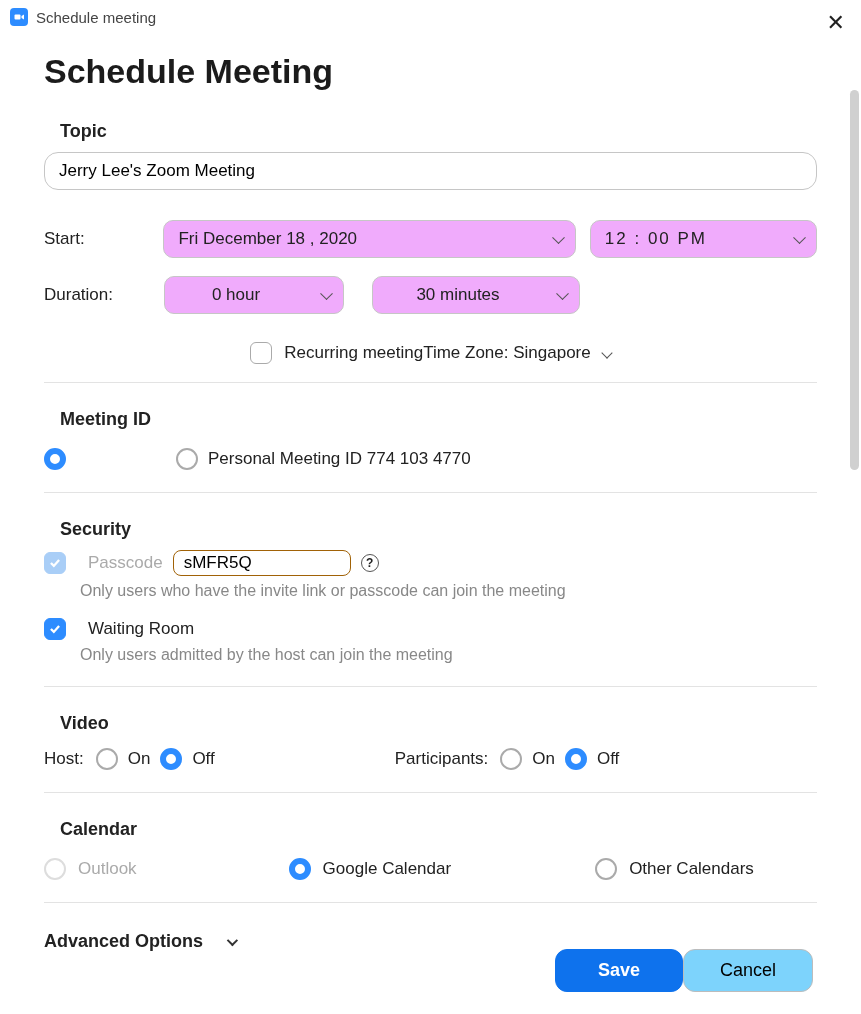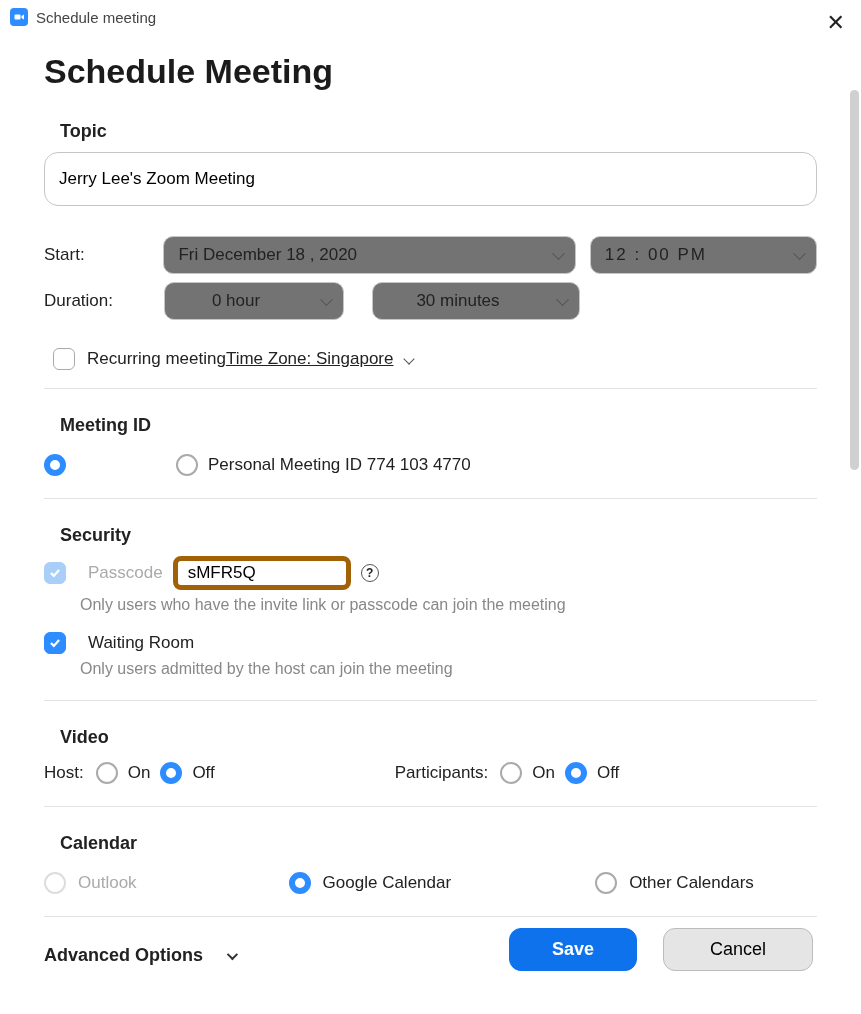--- a/index.html
+++ b/index.html
@@ -63,73 +63,73 @@
       margin-bottom: 10px;
       margin-left: 16px;
     }
     .field-label {
       font-size: 17px;
       color: #222;
     }
     .topic-input {
       width: 100%;
       font-size: 17px;
-      padding: 16px 14px;
+      padding: 8px 14px;
       border: 1px solid #c6c6c6;
       border-radius: 14px;
       margin-bottom: 30px;
     }
-    .row { display: flex; align-items: center; margin-bottom: 8px; }
+    .row { display: flex; align-items: center; margin-bottom: 18px; }
     .row .lbl { width: 120px; font-size: 17px; color: #222; }
     .select {
       border: 1px solid #c6c6c6;
       border-radius: 10px;
       padding: 8px 36px 8px 14px;
       font-size: 17px;
       position: relative;
-      background: #737373;
+      background: #f0abfc;
       cursor: pointer;
       display: inline-flex;
       align-items: flex-end;
     }
     .select::after {
       content: "";
       position: absolute;
       right: 12px;
       top: 50%;
       width: 8px; height: 8px;
       border-right: 1.5px solid #555;
       border-bottom: 1.5px solid #555;
       transform: translateY(-65%) rotate(45deg);
     }
     .sel-date { width: 414px; margin-right: 14px; }
     .sel-time { width: 228px; letter-spacing: 2px; }
     .sel-hour { width: 180px; margin-right: 28px; text-align: center; justify-content: center; padding-left: 0;}
     .sel-min  { width: 208px; text-align: center; justify-content: center; padding-left: 0;}
 
     .recurr-row {
-      display: flex; align-items: center; justify-content: flex-start;
-      margin: 28px 0 18px 9px;
+      display: flex; align-items: center; justify-content: center;
+      margin: 28px 0 18px 0;
     }
     .chk {
       width: 22px; height: 22px;
       border: 1.5px solid #aaa;
       border-radius: 6px;
       display: inline-flex;
       align-items: center;
       justify-content: center;
       margin-right: 12px;
       cursor: pointer;
       flex-shrink: 0;
     }
     .chk.checked { background: #2D8CFF; border-color: #2D8CFF; }
     .chk.checked.disabled { background: #a9cef7; border-color:#a9cef7; }
     .chk svg { width: 14px; height: 14px; display:none; }
     .chk.checked svg { display:block; }
-    .tz { color: #222; font-size: 17px; cursor: pointer; display:flex; align-items:center; gap:8px;text-decoration:underline;}
+    .tz { color: #222; font-size: 17px; cursor: pointer; display:flex; align-items:center; gap:8px;}
     .tz-caret {
       width: 8px; height: 8px;
       border-right: 1.5px solid #555;
       border-bottom: 1.5px solid #555;
       transform: rotate(45deg);
       margin-left:4px;
     }
     hr.sep { border: none; border-top: 1px solid #e3e3e3; margin: 0; }
 
     .meeting-id-sec, .security-sec, .video-sec, .calendar-sec { padding: 26px 0 22px 0; }
@@ -143,21 +143,21 @@
       cursor: pointer;
       flex-shrink: 0;
     }
     .radio.selected { border-color: #2D8CFF; }
     .radio.selected.ring { border-width: 6px; width:22px; height:22px; }
     .radio.disabled { border-color: #ddd; }
 
     .mid-options { display:flex; gap: 110px; margin-top: 18px; align-items:center;}
 
     .passcode-input {
-      border: 5px solid #a16207;
+      border: 1px solid #a16207;
       border-radius: 8px;
       padding: 2px 10px;
       font-size: 17px;
       width: 178px;
     }
     .help-icon {
       width: 18px; height: 18px;
       border: 1.5px solid #555;
       border-radius: 50%;
       display:inline-flex; align-items:center; justify-content:center;
@@ -181,30 +181,30 @@
     .adv-caret {
       width: 8px; height: 8px;
       border-right: 2px solid #333;
       border-bottom: 2px solid #333;
       transform: rotate(45deg) translateY(-2px);
     }
 
     .footer {
       position: absolute;
       right: 48px;
-      bottom: 43px;
-      display:flex; gap: 26px;
+      bottom: 22px;
+      display:flex; 
     }
     .btn {
       font-size: 18px;
-      padding: 10px 46px;
+      padding: 10px 36px;
       border-radius: 12px;
       cursor: pointer;
       border: 1px solid #bcbcbc;
-      background: #e5e5e5;
+      background: #7dd3fc;
     }
     .btn.primary {
       background: #0E72ED;
       border-color: #0E72ED;
       color: #fff;
       font-weight: 700;
       padding: 10px 42px;
     }
     .gray-label { color: #aaa; }
   </style>

